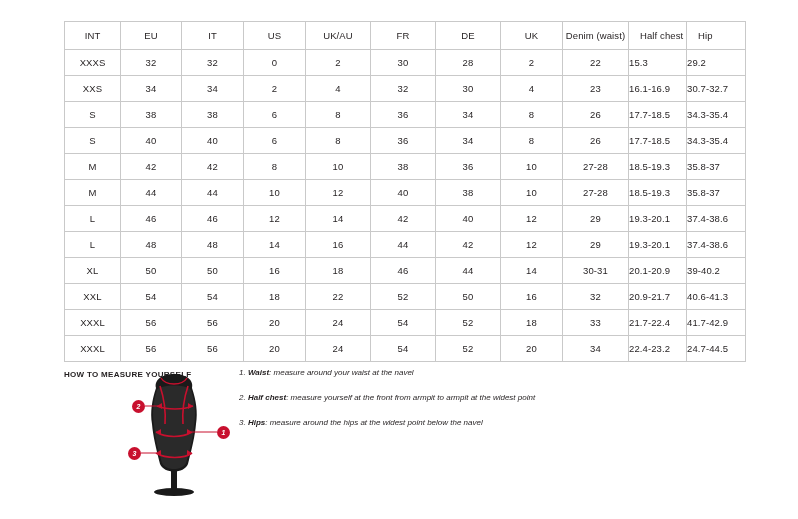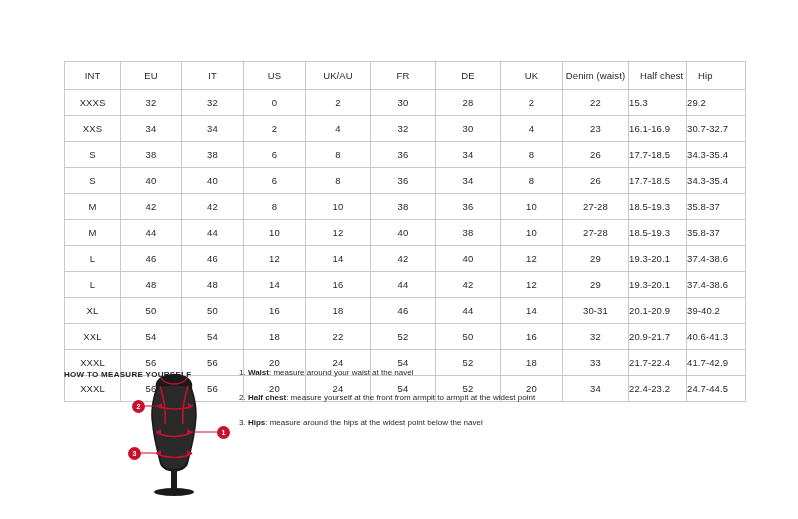--- a/index.html
+++ b/index.html
@@ -24,21 +24,20 @@
   .table-wrap {
     position: absolute;
     left: 64px;
     top: 21px;
     width: 671px;
   }
   table.size-chart {
     border-collapse: collapse;
     width: 671px;
     table-layout: fixed;
-    margin-top: 40px;
   }
   table.size-chart th,
   table.size-chart td {
     border: 1px solid #c9c9c9;
     height: 25px;
     font-size: 9.5px;
     font-weight: normal;
     text-align: center;
     vertical-align: middle;
     color: #231f20;
@@ -79,20 +78,21 @@
     letter-spacing: 0.3px;
     color: #231f20;
     margin-top: 21px;
   }
   .measure-block {
     position: absolute;
     left: 64px;
     top: 364px;
     width: 671px;
     height: 135px;
+    font-style: italic;
   }
   .figure {
     position: absolute;
     left: 40px;
     top: 0px;
     width: 140px;
     height: 135px;
   }
   .steps {
     position: absolute;

